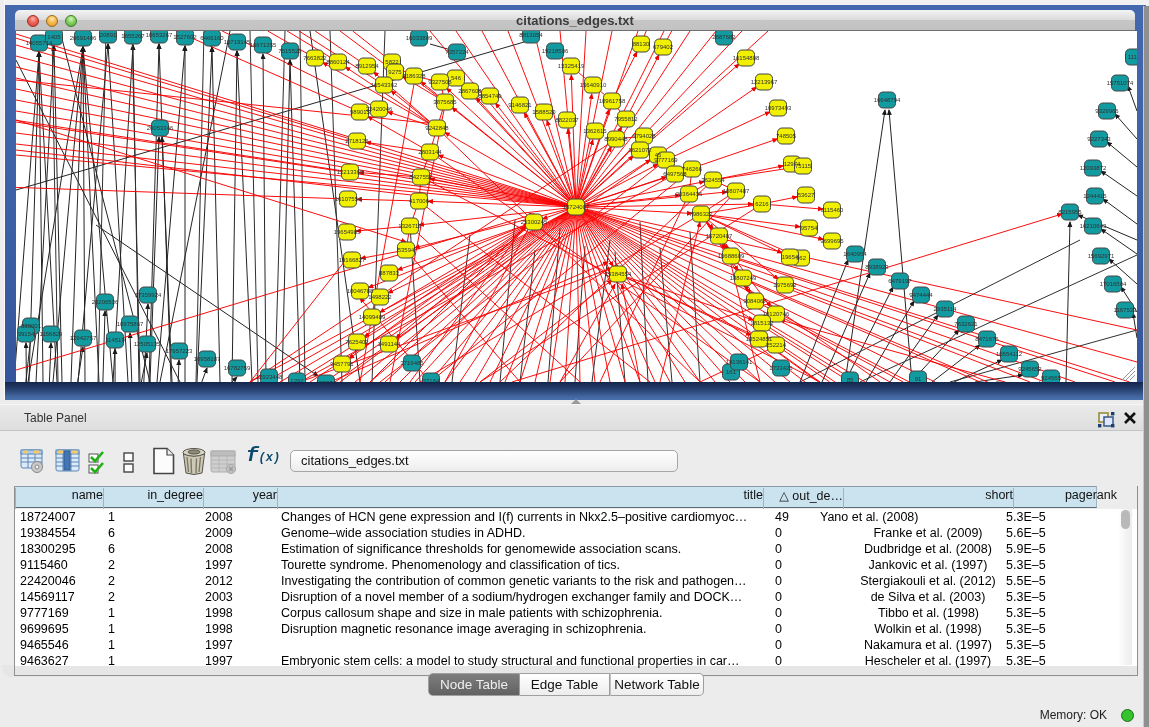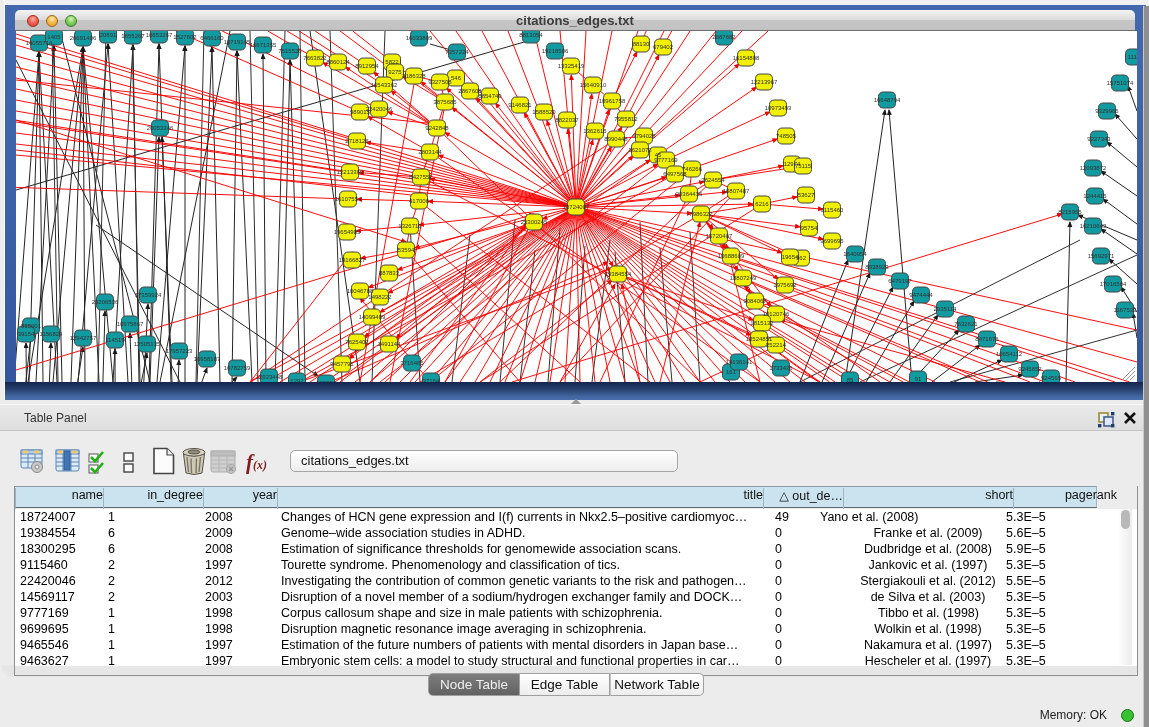--- a/index.html
+++ b/index.html
@@ -744,21 +744,21 @@
 <path d="M2.5 8 L5 27 Q13 30 21 27 L23.5 8 Q13 12.5 2.5 8 Z" fill="#cdc9b4" stroke="#55524a"></path>
 <path d="M6 11 L7.5 26 M10 12.5 L10.5 27 M15.5 12.5 L15 27 M19.5 11 L18 26" stroke="#7b7868" stroke-width="1.4" fill="none"></path>
     </svg>
     <svg class="abs" style="left:210px;top:49px" width="28" height="26">
 <rect x="1" y="2" width="24" height="21" rx="2" fill="#cfcfcf" stroke="#adadad"></rect>
 <rect x="1" y="2" width="24" height="5" fill="#bdbdbd" stroke="#adadad"></rect>
 <path d="M1 11 h24 M1 15 h24 M1 19 h24 M9 7 v16 M17 7 v16" stroke="#b5b5b5" stroke-width="1" fill="none"></path>
 <circle cx="21" cy="20" r="4.5" fill="#c3c3c3" stroke="#a8a8a8"></circle>
 <path d="M19 18 l4 4 M23 18 l-4 4" stroke="#9a9a9a" stroke-width="1.4"></path>
     </svg>
-    <div class="abs" style="left:246px;top:50px;width:30px;height:24px;font-family:Liberation Serif, serif;font-style:italic;color:#7f1d1d">
+    <div class="abs" style="left:246px;top:44px;width:30px;height:24px;font-family:Liberation Mono, monospace;font-style:italic;color:#0c4a6e">
 <span style="font-size:21px;font-weight:bold">f</span><span style="font-size:12px;font-weight:bold">(x)</span></div>
     <svg class="abs" style="left:660px;top:54px" width="12" height="15">
 <path d="M6 0 L10.5 5 L1.5 5 Z" fill="#555"></path>
       <path d="M6 14 L10.5 9 L1.5 9 Z" fill="#555"></path>
     </svg>
   <div class="abs" id="combo">citations_edges.txt</div>
   <div class="abs" id="tabsbg"></div>
   <div class="abs" id="thead">
       <div style="left:1px;width:88px">name</div>
       <div style="left:89px;width:100px">in_degree</div>
@@ -822,37 +822,36 @@
         <div style="left:761px">0</div>
 <div style="left:829px;width:170px;text-align:center">de Silva et al. (2003)</div>
         <div style="left:992px">5.3E–5</div>
       </div>
       <div class="row" style="top:96px">
 <div style="left:6px">9777169</div>
         <div style="left:94px">1</div>
         <div style="left:191px">1998</div>
 <div style="left:267px">Corpus callosum shape and size in male patients with schizophrenia.</div>
         <div style="left:761px">0</div>
-<div style="left:864px;width:170px;text-align:left">Tibbo et al. (1998)</div>
+<div style="left:795px;width:170px;text-align:right">Tibbo et al. (1998)</div>
         <div style="left:992px">5.3E–5</div>
       </div>
       <div class="row" style="top:112px">
 <div style="left:6px">9699695</div>
         <div style="left:94px">1</div>
         <div style="left:191px">1998</div>
 <div style="left:267px">Disruption magnetic resonance image averaging in schizophrenia.</div>
         <div style="left:761px">0</div>
 <div style="left:829px;width:170px;text-align:center">Wolkin et al. (1998)</div>
         <div style="left:992px">5.3E–5</div>
       </div>
       <div class="row" style="top:128px">
 <div style="left:6px">9465546</div>
         <div style="left:94px">1</div>
         <div style="left:191px">1997</div>
-<div style="left:267px">Estimation of the future numbers of patients with mental disorders in Japan base…</div>
         <div style="left:761px">0</div>
 <div style="left:829px;width:170px;text-align:center">Nakamura et al. (1997)</div>
         <div style="left:992px">5.3E–5</div>
       </div>
       <div class="row" style="top:144px">
 <div style="left:6px">9463627</div>
         <div style="left:94px">1</div>
         <div style="left:191px">1997</div>
 <div style="left:267px">Embryonic stem cells: a model to study structural and functional properties in car…</div>
         <div style="left:761px">0</div>

